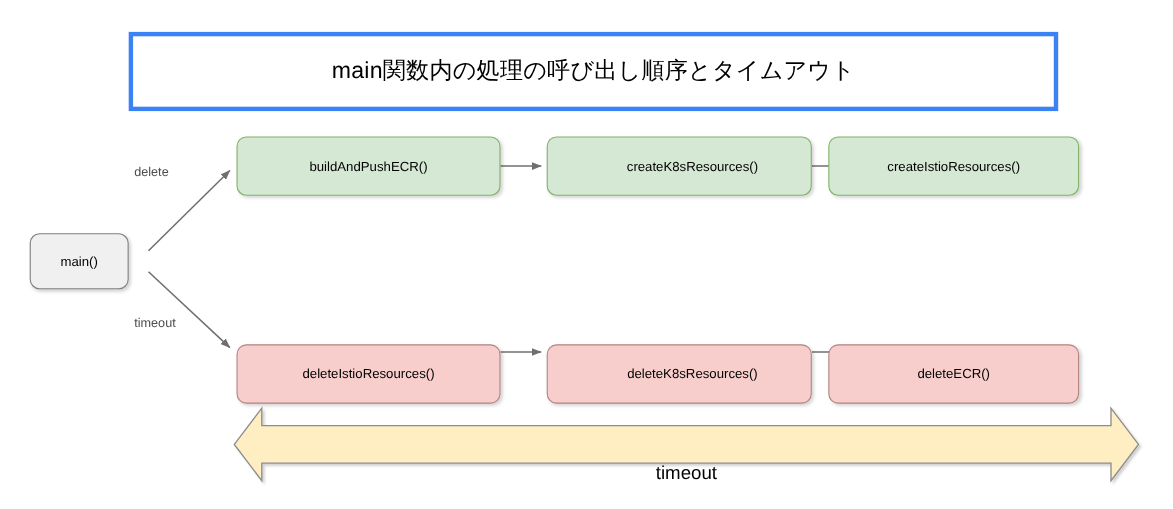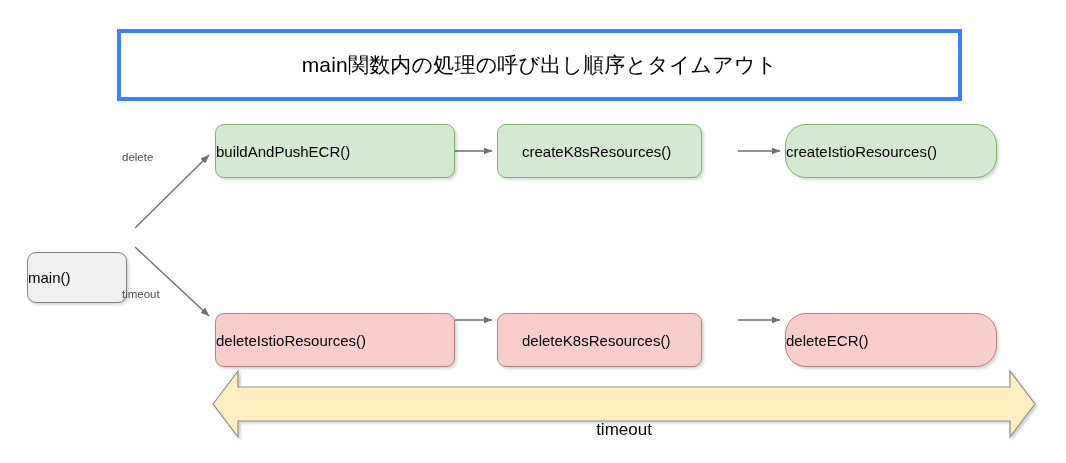--- a/index.html
+++ b/index.html
@@ -46,21 +46,22 @@
   }
 
   
   .node {
     position: absolute;
     box-sizing: border-box;
     border-radius: 9px;
     border: 1px solid;
     display: flex;
     align-items: center;
-    font-size: 15px;
+    justify-content: center;
+    font-size: 12px;
     white-space: nowrap;
     box-shadow: 2px 2px 3px rgba(0,0,0,0.16);
   }
   .node.green {
     background: #d5e8d4;
     border-color: #82b366;
   }
   .node.pink {
     background: #f8cecc;
     border-color: #b38480;
@@ -69,29 +70,28 @@
     background: #f0f0f0;
     border-color: #808080;
   }
 
   
   .row-create { top: 124px; height: 54px; }
   
   .row-delete { top: 293px; height: 54px; margin-top: 20px; }
 
   .col-1 { left: 215px;  width: 240px; }
-  .col-2 { left: 497px;  width: 205px; padding-left: 24px; }
-  .col-3 { left: 785px;  width: 212px; border-radius: 21px; }
+  .col-2 { left: 497px;  width: 241px; padding-left: 24px; }
+  .col-3 { left: 753px;  width: 228px; }
 
   .node-main {
     left: 27px;
     top: 212px;
-    width: 100px;
+    width: 90px;
     height: 51px;
-    margin-top: 40px;
   }
 
   
   .edge-label {
     position: absolute;
     font-size: 11.5px;
     color: #4d4d4d;
     white-space: nowrap;
   }
   .label-create { left: 122px; top: 151px; }

